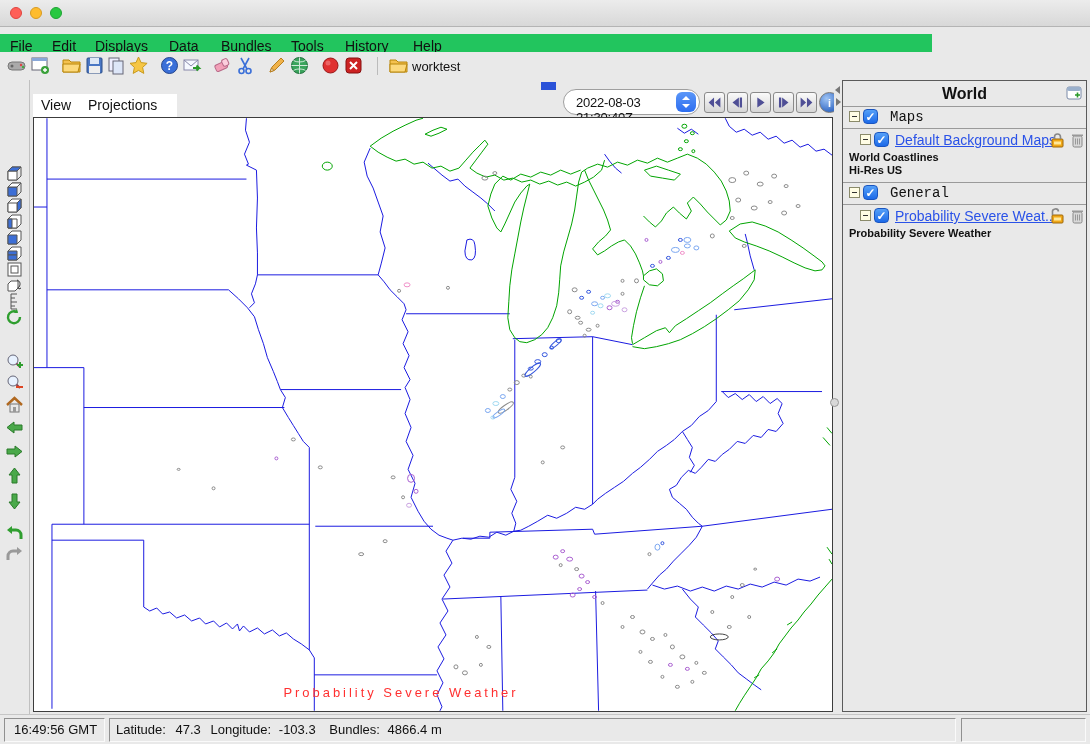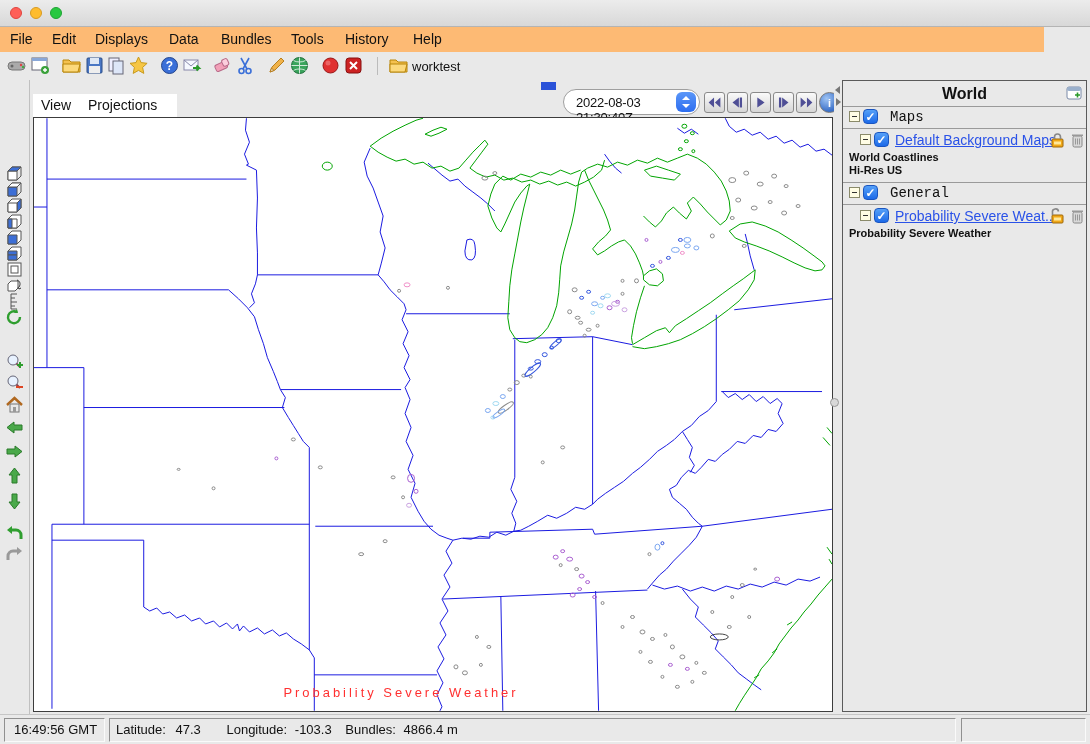--- a/index.html
+++ b/index.html
@@ -3,21 +3,21 @@
 <meta charset="utf-8">
 <style>
 *{margin:0;padding:0;box-sizing:border-box;font-family:"Liberation Sans",sans-serif;}
 body{width:1090px;height:744px;overflow:hidden;background:#e9e9e9;position:relative;}
 .abs{position:absolute;}
 
 .titlebar{left:0;top:0;width:1090px;height:27px;background:linear-gradient(#ececec,#d8d8d8);border-bottom:1px solid #b4b4b4;}
 .tl{width:12px;height:12px;border-radius:50%;top:7px;}
 .title{width:100%;text-align:center;top:6px;font-size:13px;font-weight:bold;color:#3a3a3a;}
 
-.menubar{left:0;top:27px;width:1044px;height:25px;background:#fdba74;}
+.menubar{left:0;top:34px;width:932px;height:25px;background:#22c55e;}
 .menubar span{position:absolute;top:4px;font-size:14px;color:#111;}
 
 .toolbar{left:0;top:52px;width:1090px;height:28px;background:#e9e9e9;}
 .tbi{top:3px;width:21px;height:21px;}
 .tbsep{left:377px;top:5px;width:1px;height:18px;background:#bbb;}
 .worktest{left:412px;top:7px;font-size:13px;color:#111;}
 
 .lefttb{left:0;top:80px;width:30px;height:634px;background:#e9e9e9;border-right:1px solid #c0c0c0;}
 .lti{left:5px;width:19px;height:19px;}
 
@@ -491,19 +491,19 @@
       <path d="M4.5 6.5v6M6.5 6.5v6M8.5 6.5v6" stroke="#999"></path>
     </svg>
   <span class="abs legsub" style="left:6px;top:146px">Probability Severe Weather</span>
 </div>
 
 <div class="abs statusbar">
   <div class="abs sbox" style="left:4px;width:101px;"><span style="margin-left:9px">16:49:56 GMT</span></div>
   <div class="abs sbox" style="left:109px;width:847px;">
     <span style="margin-left:6px">Latitude:</span>
     <span style="margin-left:6px">47.3</span>
-    <span style="margin-left:22px">Longitude:</span>
+    <span style="margin-left:6px">Longitude:</span>
     <span style="margin-left:4px">-103.3</span>
     <span style="margin-left:10px">Bundles:</span>
     <span style="margin-left:4px">4866.4 m</span>
   </div>
   <div class="abs sbox" style="left:961px;width:125px;"></div>
 </div>
 
 </body></html>

